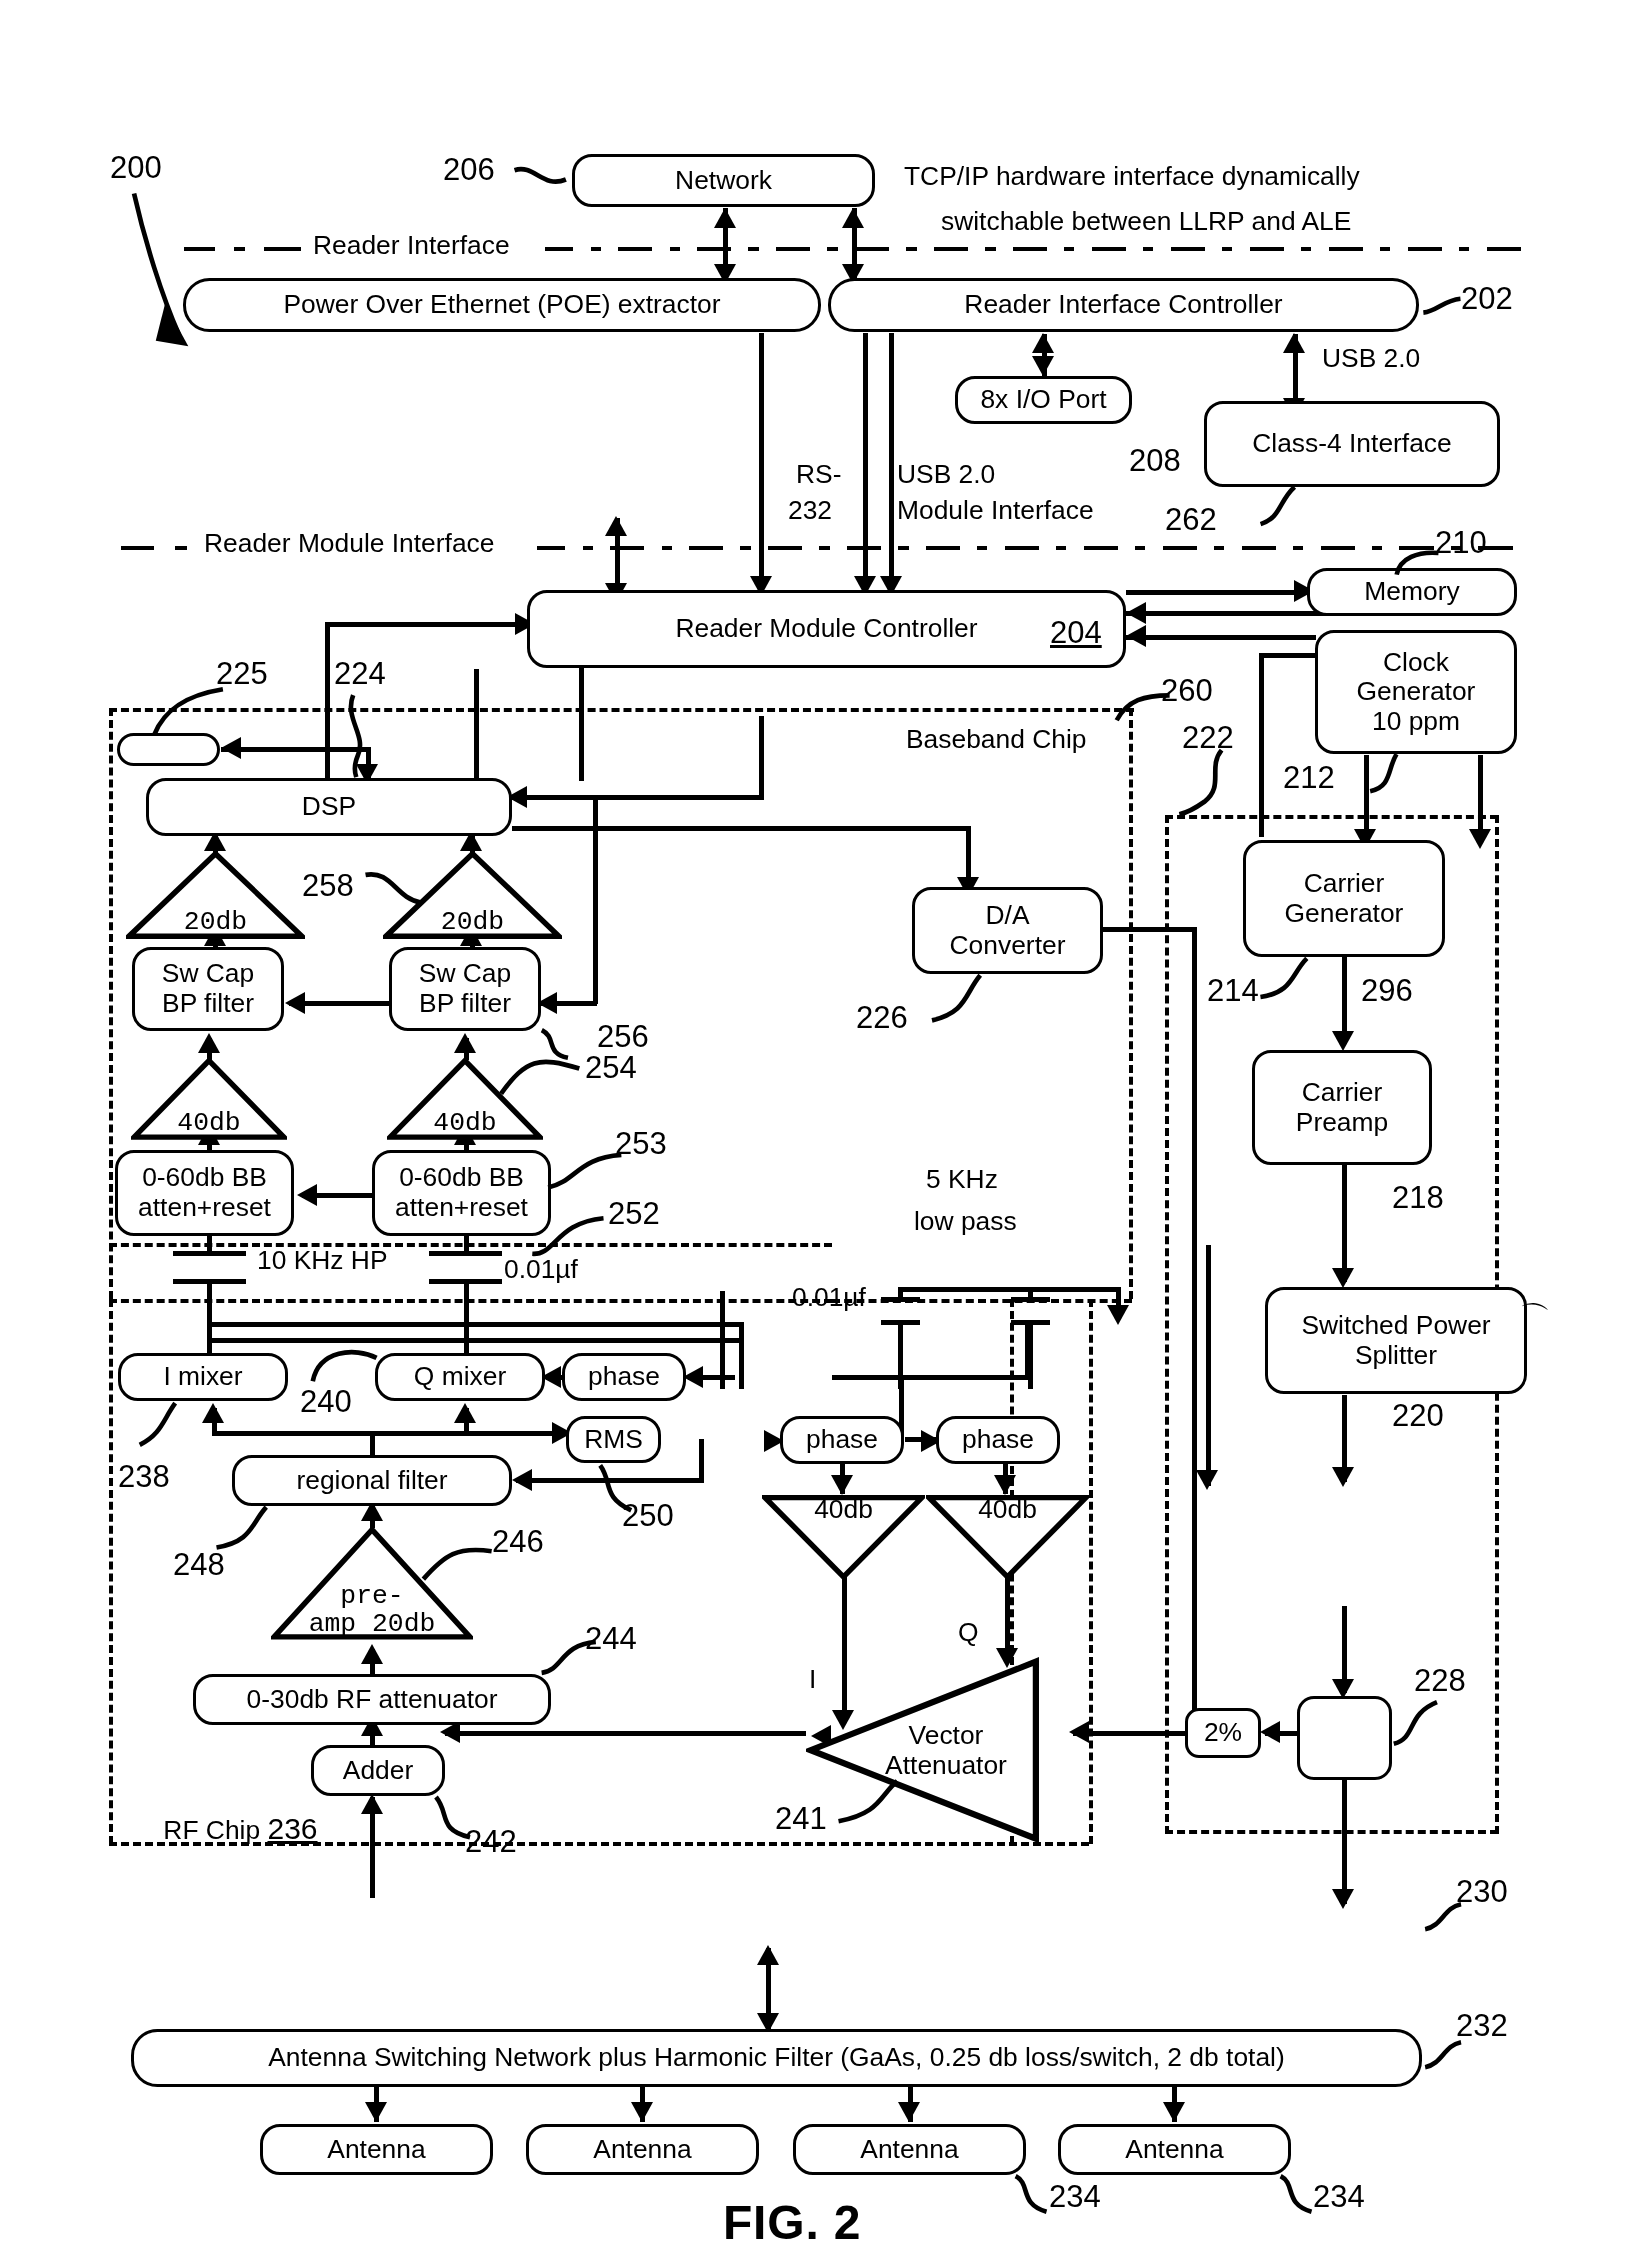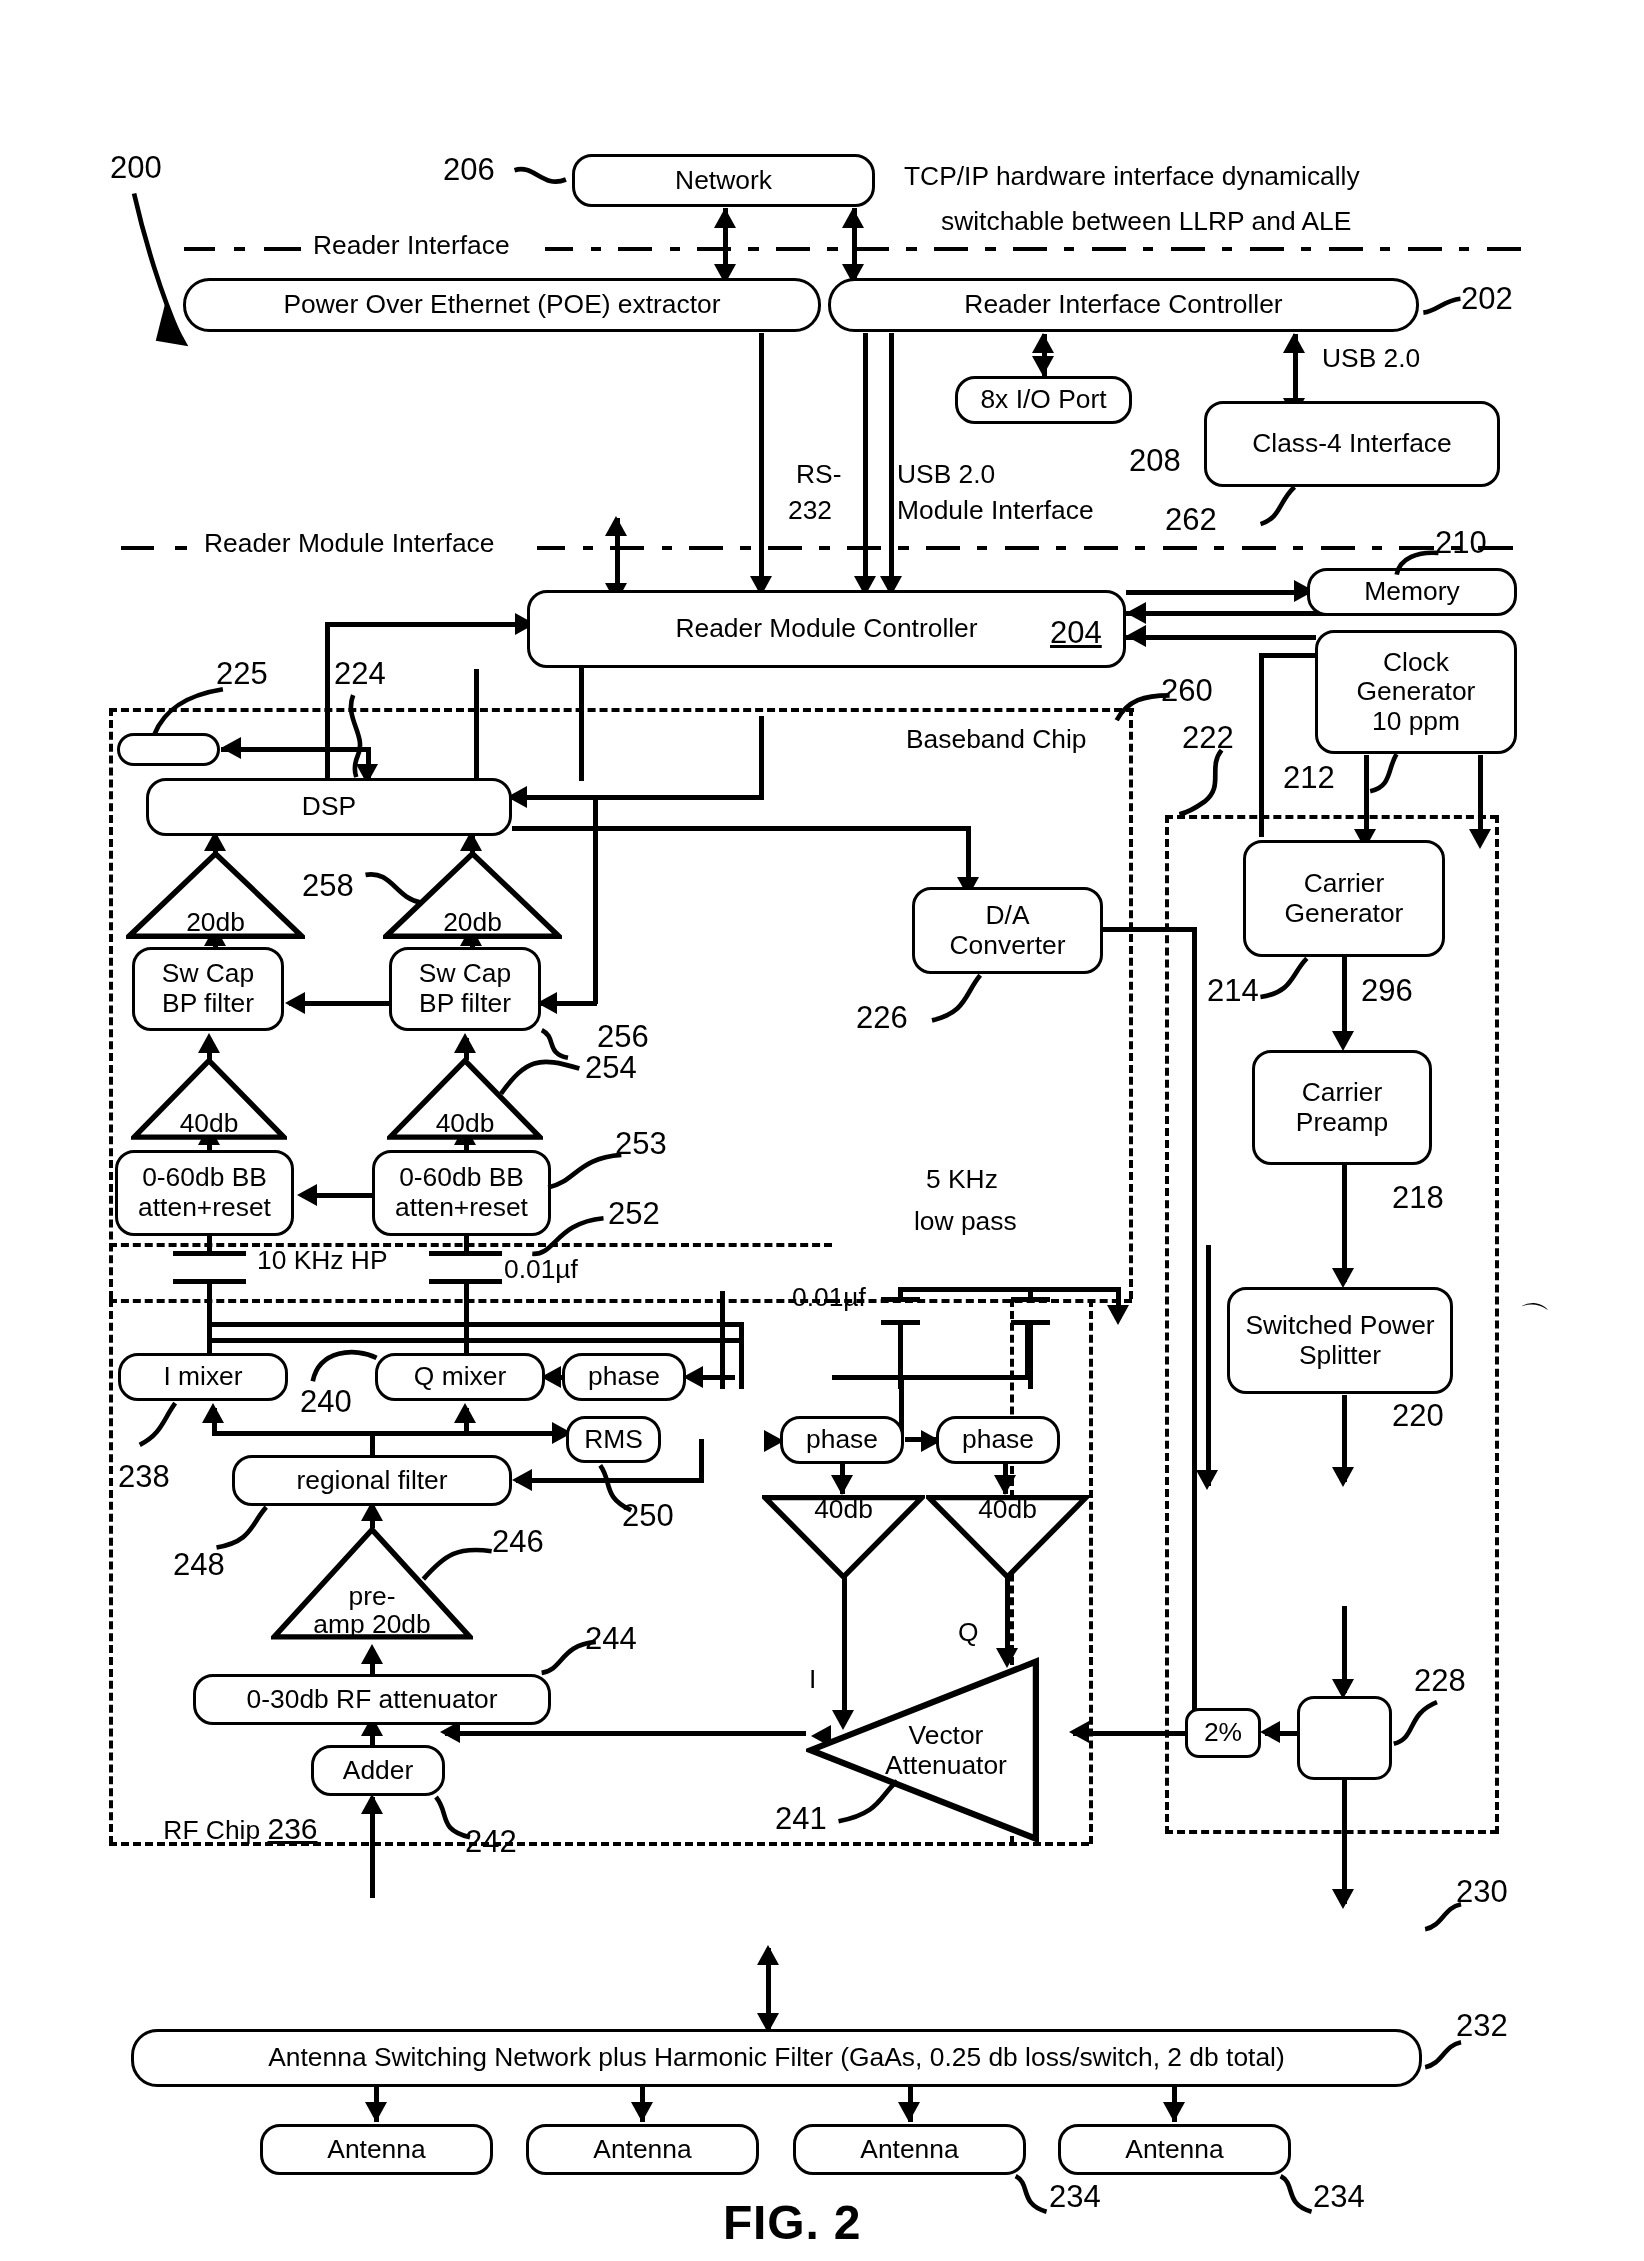--- a/index.html
+++ b/index.html
@@ -84,21 +84,21 @@
     z-index: 6;
   }
   .amp .tri { position: absolute; inset: 0; }
   .amp .txt {
     position: absolute;
     inset: 0;
     display: flex; align-items: center; justify-content: center;
     font-size: 26.4px; line-height: 1.05; text-align: center;
     z-index: 2;
   }
-  .amp.up .txt { align-items: flex-end; padding-bottom: 4.7px; }
+  .amp.up .txt { align-items: flex-end; padding-bottom: 4.7px; font-family: Liberation Mono, monospace; }
   .amp.down .txt { align-items: flex-start; padding-top: 3.1px; }
   .cap { position: absolute; z-index: 6; }
   .cap i { position: absolute; background: #000; height: 5.4px; left: 0; right: 0; display:block; }
   .figcap {
     position: absolute;
     font-size: 48px;
     font-weight: bold;
     letter-spacing: 0.8px;
     z-index: 8;
   }
@@ -438,21 +438,21 @@
   <div class="ar ar-d" style="left:1332px; top:1031px;"></div>
 
   <div class="box sq" style="left:1252px; top:1050px; width:180px; height:115px; flex-direction:column;">
     <span style="white-space:pre-line">Carrier
 Preamp</span>
   </div>
   <div class="ln" style="left:1342px; top:1165px; width:4.7px; height:117px;"></div>
   <div class="ar ar-d" style="left:1332px; top:1268px;"></div>
   <div class="ref" style="left:1392px; top:1182px;">218</div>
 
-  <div class="box sq" style="left:1227px; top:1287px; width:226px; height:107px; flex-direction:column;">
+  <div class="box sq" style="left:1265px; top:1287px; width:262px; height:107px; flex-direction:column;">
     <span style="white-space:pre-line">Switched Power
 Splitter</span>
   </div>
   <div class="ln" style="left:1342px; top:1395px; width:4.7px; height:87px;"></div>
   <div class="ar ar-d" style="left:1332px; top:1467px;"></div>
   <div class="ref" style="left:1392px; top:1400px;">220</div>
 
 
   <div class="ln" style="left:1206px; top:1245px; width:4.7px; height:241px;"></div>
   <div class="ar ar-d" style="left:1196px; top:1470px;"></div>

